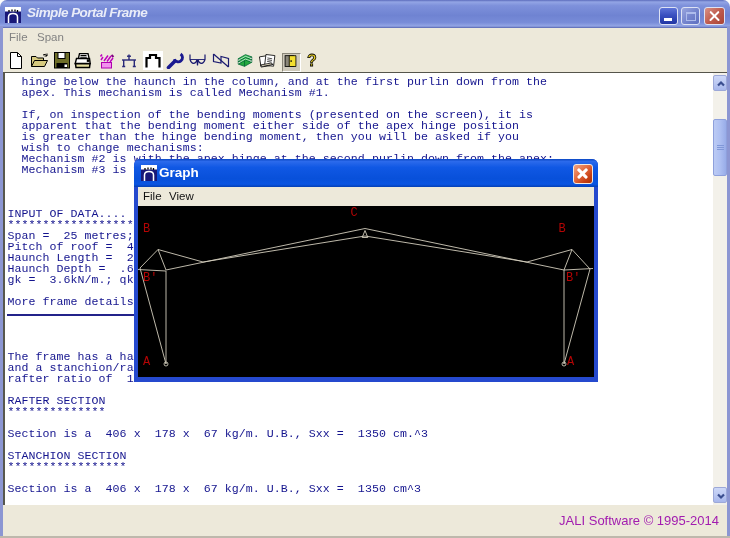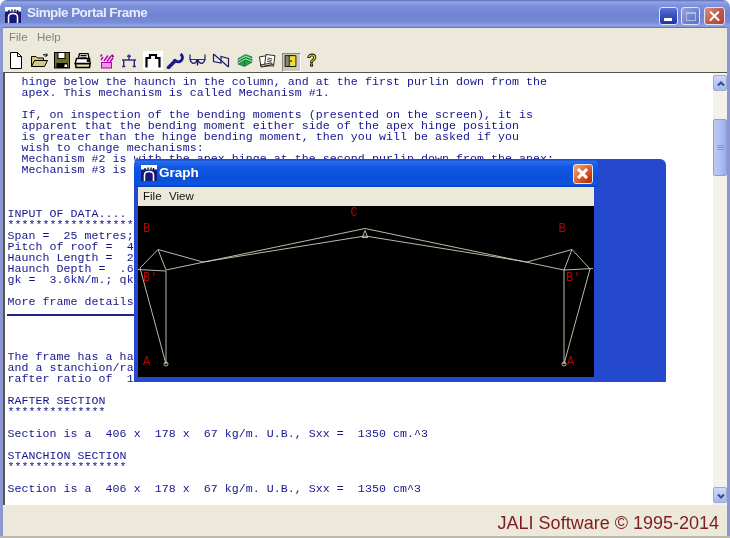--- a/index.html
+++ b/index.html
@@ -6,21 +6,21 @@
 body{width:730px;height:538px;position:relative;overflow:hidden;
  font-family:"Liberation Sans",sans-serif;background:#FDFDFD;}
 .abs{position:absolute;}
 
 #bl{left:0;top:26px;width:3px;height:512px;background:#8C96D2;}
 #br{left:727px;top:26px;width:3px;height:512px;background:#8C96D2;}
 #bb{left:0;top:536px;width:730px;height:2px;background:#BEB8AC;}
 
 #title{left:0;top:0;width:730px;height:28px;border-radius:7px 7px 0 0;
  background:linear-gradient(180deg,#5C6CBC 0%,#93A5E5 7%,#7E91DB 20%,#6F83D2 55%,#788CD8 80%,#93A5E5 93%,#5765B0 100%);}
-#title .ttext{left:27px;top:4.5px;font-size:13.5px;font-weight:bold;color:#E9ECF8;letter-spacing:-0.55px;}
+#title .ttext{left:27px;top:4.5px;font-size:13.5px;font-weight:bold;color:#E9ECF8;letter-spacing:-0.55px;font-style:italic;}
 #mico{left:5px;top:7px;}
 .tbtn{width:19px;height:18px;border-radius:3px;border:1px solid #DDE2F4;box-sizing:border-box;}
 #bmin{left:659px;top:6.5px;background:linear-gradient(180deg,#5E74D8 0%,#3A50C0 45%,#2136A4 100%);}
 #bmax{left:681px;top:6.5px;background:linear-gradient(135deg,#9AA6DE 0%,#7585CE 50%,#5D6FC0 100%);}
 #bclo{left:704px;top:6.5px;width:21px;background:linear-gradient(135deg,#D99287 0%,#C05C4E 50%,#A84335 100%);}
 #bmin i{position:absolute;left:4px;top:10px;width:8px;height:3px;background:#fff;}
 #bmax i{position:absolute;left:4px;top:4.5px;width:10px;height:9px;border:1.2px solid #AEBCEC;border-top:2.2px solid #AEBCEC;box-sizing:border-box;}
 .x1,.x2{position:absolute;left:3px;top:7px;width:13px;height:2.4px;background:#fff;border-radius:1px;}
 .x1{transform:rotate(45deg);}
 .x2{transform:rotate(-45deg);}
@@ -40,23 +40,23 @@
 .sbtn{position:absolute;left:0;width:14px;height:16px;border-radius:2px;
  background:linear-gradient(180deg,#CDD8F8 0%,#BCC9F2 50%,#A7B7EC 100%);border:1px solid #9CA8D8;box-sizing:border-box;}
 #sup{top:2px;}
 #sdown{top:414px;}
 .chev{position:absolute;left:3px;width:8px;height:8px;}
 #sthumb{position:absolute;left:0px;top:46px;width:14px;height:57px;border-radius:2px;
  background:linear-gradient(90deg,#BCCBF4 0%,#AEC0F2 50%,#98ACE8 100%);border:1px solid #8EA0DC;box-sizing:border-box;}
 #sthumb i{position:absolute;left:3px;top:25px;width:7px;height:1px;background:#8098D8;box-shadow:0 2px 0 #8098D8,0 4px 0 #8098D8;}
 
 #bstrip{left:3px;top:505px;width:724px;height:31px;background:#EDE9DA;}
-#jali{right:11px;top:513px;font-size:18px;color:#7f1d1d;}
-
-#gwin{left:134px;top:159px;width:532px;height:223px;background:#2549CE;border-radius:6px 6px 0 0;}
+#jali{right:11px;top:513px;font-size:13px;color:#a21caf;}
+
+#gwin{left:134px;top:159px;width:464px;height:223px;background:#2549CE;border-radius:6px 6px 0 0;}
 #gtitle{left:0;top:0;width:464px;height:28px;border-radius:6px 6px 0 0;
  background:linear-gradient(180deg,#0B47C2 0%,#2B6AEC 9%,#1058E4 30%,#0850DA 70%,#0A55E2 90%,#0540B4 100%);}
 #gico{left:7px;top:6px;}
 #gtitle .ttext{left:25px;top:6px;font-size:13.5px;font-weight:bold;color:#fff;position:absolute;}
 #gclo{position:absolute;left:439px;top:5px;width:20px;height:20px;border-radius:3px;border:1.5px solid #F2E9E1;box-sizing:border-box;
  background:linear-gradient(135deg,#F2A481 0%,#E2683C 45%,#C63F14 75%,#AC2F02 100%);}
 #gclo .x1,#gclo .x2{left:2px;top:7px;width:13px;height:2.8px;}
 #gmenu{left:4px;top:28px;width:456px;height:19px;background:#EDE9DA;}
 #gmenu span{position:absolute;top:3px;font-size:11.5px;color:#111;}
 #gcanvas{left:4px;top:47px;width:456px;height:171px;background:#000;}
@@ -78,21 +78,21 @@
   <div id="bmax" class="tbtn abs">
       <i></i>
     </div>
   <div id="bclo" class="tbtn abs">
       <div class="x1"></div>
       <div class="x2"></div>
     </div>
 </div>
 <div id="menub" class="abs">
     <span style="left:6px;">File</span>
-    <span style="left:34px;">Help</span>
+    <span style="left:34px;">Span</span>
   </div>
 <div id="toolb" class="abs"></div>
 
 <svg class="ticon" style="left:8px;" width="16" height="17" viewBox="0 0 16 17">
   <path d="M2.5,0.5 H9.5 L13.5,4.5 V16.5 H2.5 Z" fill="#fff" stroke="#000"></path>
   <path d="M9.5,0.5 V4.5 H13.5" fill="none" stroke="#000"></path>
 </svg>
 <svg class="ticon" style="left:30px;" width="19" height="17" viewBox="0 0 19 17">
   <path d="M1.5,14.5 V4.5 H6 L7.5,6 H13.5 V8.5" fill="#D6CA80" stroke="#000"></path>
   <path d="M1.5,14.5 L4.5,8.5 H17.5 L14.5,14.5 Z" fill="#D6CA80" stroke="#000"></path>

